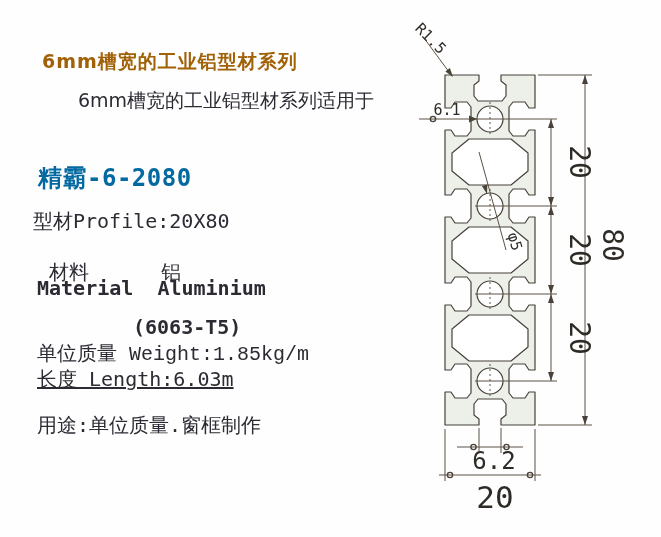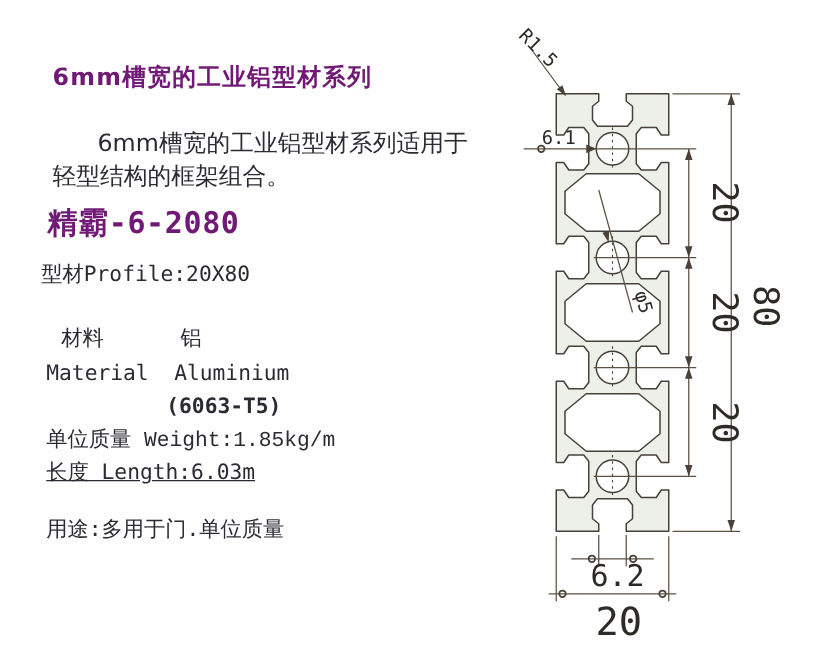--- a/index.html
+++ b/index.html
@@ -3,67 +3,66 @@
 <meta charset="utf-8">
 <style>
   html,body{margin:0;padding:0;}
   body{
     width:661px;height:537px;position:relative;overflow:hidden;
     background:#fefefe;
     font-family:"DejaVu Sans",sans-serif;
   }
   .abs{position:absolute;}
   #info-title{
-    left:42px;top:49px;font-size:19px;font-weight:bold;color:#701a75;
+    left:42px;top:49px;font-size:19px;font-weight:bold;color:#a16207;
     letter-spacing:1px;white-space:nowrap;
   }
   #info-intro{
     left:42px;top:87px;width:330px;font-size:19px;line-height:26px;color:#2b2b33;
   }
-  #info-intro .l1{text-indent:36px;white-space:nowrap;margin-top:15px;}
+  #info-intro .l1{text-indent:36px;white-space:nowrap;}
   #info-model{
-    left:38px;top:162px;font-size:24px;font-weight:bold;color:#701a75;
+    left:38px;top:162px;font-size:24px;font-weight:bold;color:#0369a1;
     font-family:"DejaVu Sans Mono","DejaVu Sans",sans-serif;white-space:nowrap;letter-spacing:0.5px;
   }
   .spec{
     font-family:"DejaVu Sans Mono","DejaVu Sans",sans-serif;
-    font-size:17px;color:#2b2b33;white-space:pre;
+    font-size:20px;color:#2b2b33;white-space:pre;
   }
   #spec-profile{left:33px;top:208px;}
   #spec-material-cn{left:37px;top:259px;margin-left:12px;}
-  #spec-material-en{left:37px;top:289px;}
+  #spec-material-en{left:37px;top:276px;font-weight:bold;}
   #spec-grade{left:133px;top:315px;font-weight:bold;}
   #spec-weight{left:37px;top:340px;font-family:Liberation Mono, monospace;}
   #spec-length{left:37px;top:366px;text-decoration:underline;}
   #spec-usage{left:37px;top:412px;}
   #drawing-svg{left:0;top:0;}
   .dimtxt{
     font-family:"DejaVu Sans Mono","Liberation Mono",monospace;
     fill:#2e2a26;
   }
 </style>
 </head>
 <body>
 
 <div class="abs" id="info-title">6mm槽宽的工业铝型材系列</div>
 
 <div class="abs" id="info-intro">
   <div class="l1">6mm槽宽的工业铝型材系列适用于</div>
-  <div class="l2">轻型结构的框架组合。</div>
 </div>
 
 <div class="abs" id="info-model">精霸-6-2080</div>
 
 <div class="abs spec" id="spec-profile">型材Profile:20X80</div>
 <div class="abs spec" id="spec-material-cn">材料      铝</div>
 <div class="abs spec" id="spec-material-en">Material  Aluminium</div>
 <div class="abs spec" id="spec-grade">(6063-T5)</div>
 <div class="abs spec" id="spec-weight">单位质量 Weight:1.85kg/m</div>
 <div class="abs spec" id="spec-length">长度 Length:6.03m</div>
-<div class="abs spec" id="spec-usage">用途:多用于门.单位质量</div>
+<div class="abs spec" id="spec-usage">用途:单位质量.窗框制作</div>
 
 <svg class="abs" id="drawing-svg" width="661" height="537" viewBox="0 0 661 537" xmlns="http://www.w3.org/2000/svg">
 
   <g stroke="#46413a" stroke-width="1.2" stroke-linejoin="round" stroke-linecap="round">
     <path fill="#edefe9" d="
       M445 75 L479 75
       L479 81 L474 85 L474 96 L478 101 L502 101 L506 96 L506 85 L501 81 L501 75
       L535 75
       L535 108 L529 108 L525 102 L513 102 L509 107 L509 131 L513 136 L525 136 L529 130 L535 130
       L535 195 L529 195 L525 189 L513 189 L509 194 L509 218 L513 223 L525 223 L529 217 L535 217

